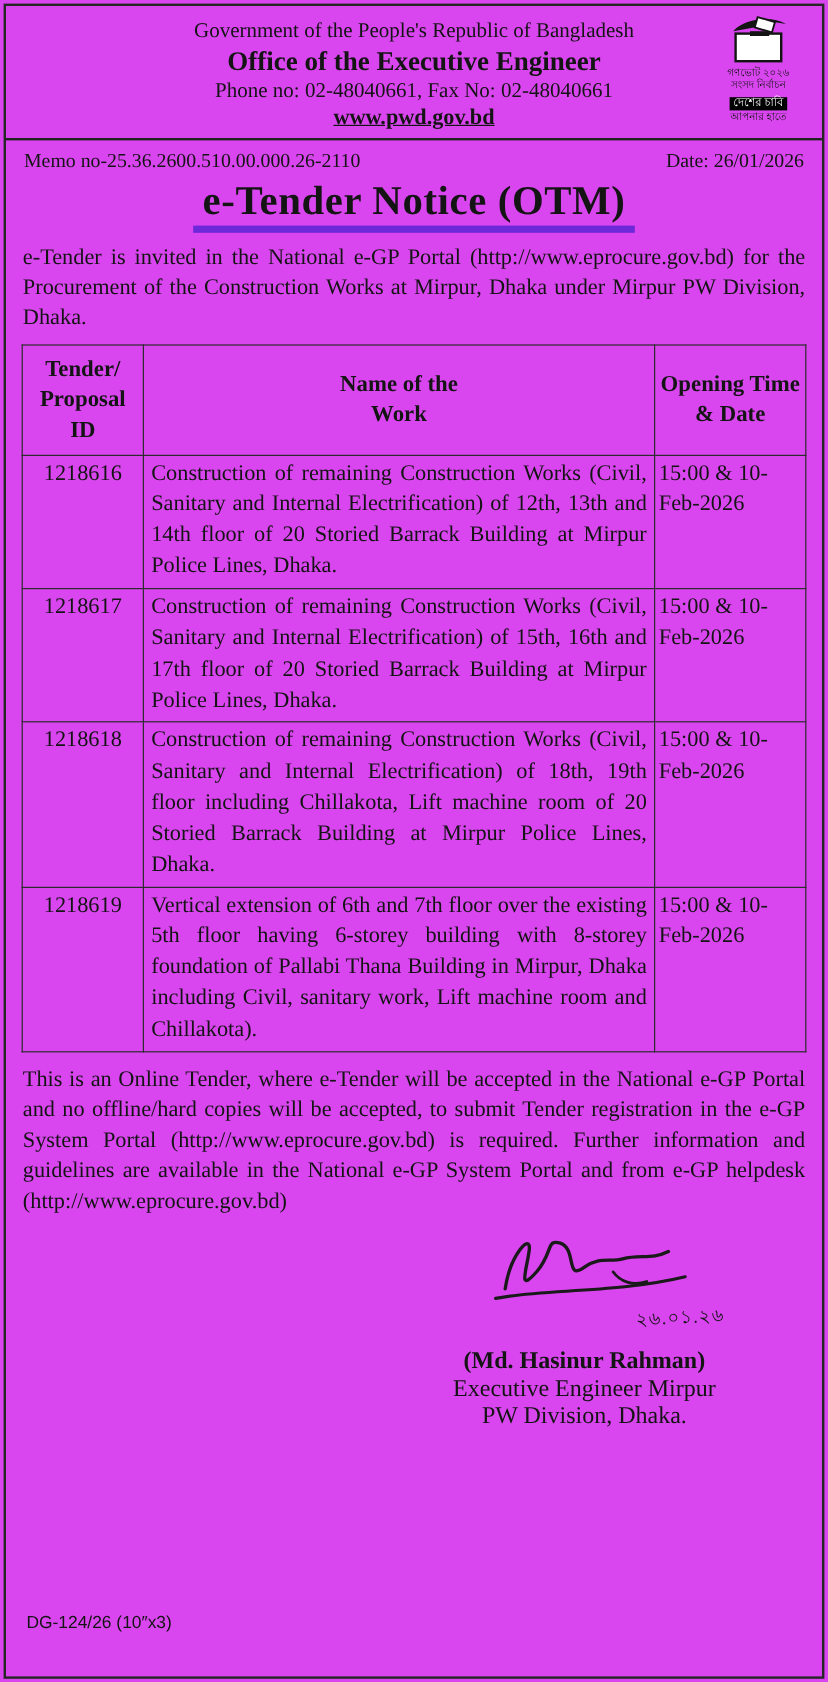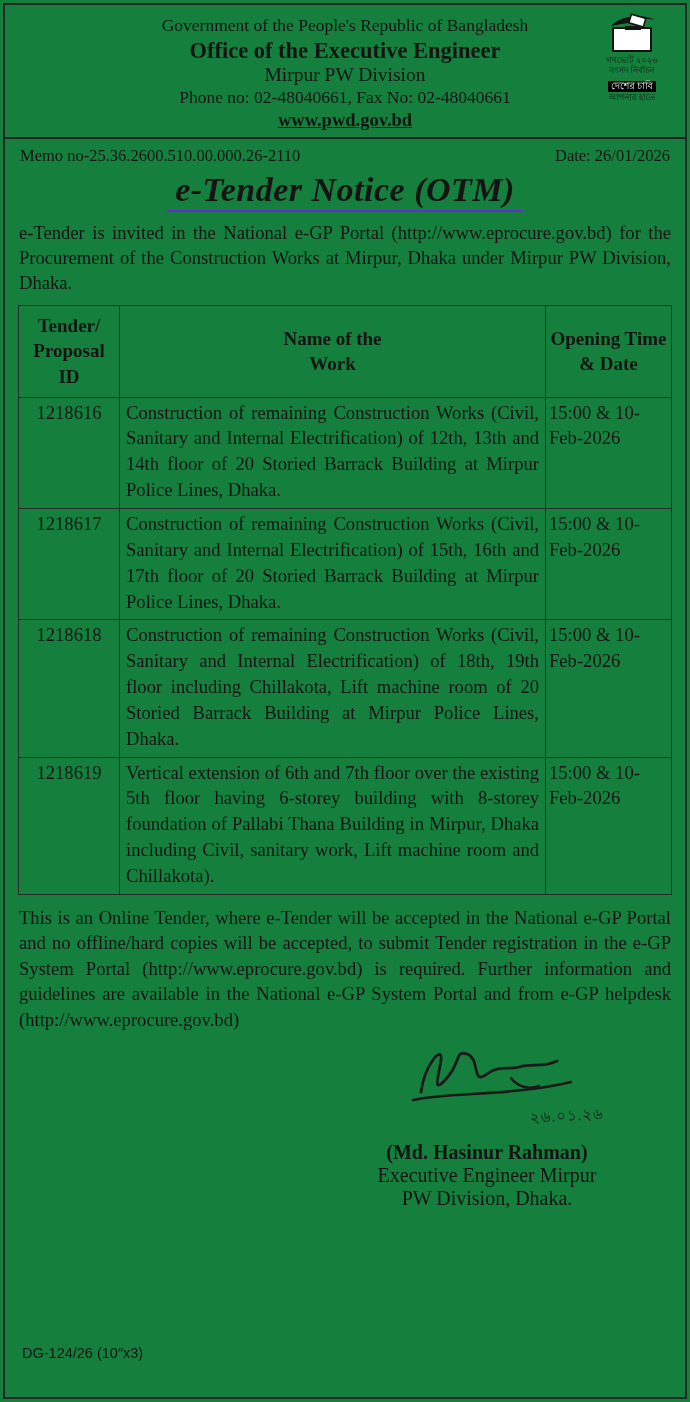--- a/index.html
+++ b/index.html
@@ -1,19 +1,19 @@
 <!DOCTYPE html>
 <html><head>
 <meta charset="utf-8">
 <style>
   * { margin:0; padding:0; box-sizing:border-box; }
   body { background:#ececec; }
   .page {
     width:690px; height:1402px; margin:0 auto; position:relative;
-    background:#15803d; color:#141414; overflow:hidden;
+    background:#d946ef; color:#141414; overflow:hidden;
     font-family:"Liberation Serif","DejaVu Serif",serif;
   }
   .frame { position:absolute; inset:3px; border:2px solid #262626; padding:8px 13px 0; }
 
   
   .doc-header { text-align:center; position:relative; padding-top:2px; }
   .h-gov    { font-size:17.5px; }
   .h-office { font-size:22.5px; font-weight:bold; margin-top:2px; }
   .h-div    { font-size:19.5px; }
   .h-addr   { font-size:19px; }
@@ -25,21 +25,21 @@
   .logo svg { display:block; margin:0 auto 1px; }
   .logo-line { font-size:8.5px; display:block; }
   .logo-line-inverse { background:#000; color:#fff; font-size:9.5px; padding:0 3px; display:inline-block; margin:1px 0; }
 
   .header-rule { border:none; border-top:2px solid #222; margin:6px -13px 0; }
 
   .memo-row { display:flex; justify-content:space-between; font-size:16.5px; margin:7px 2px 0; }
 
   .title-wrap { text-align:center; margin-top:5px; }
   .doc-title { display:inline-block; font-size:34px; font-weight:bold; letter-spacing:.5px;
-               border-bottom:2px solid #6d28d9; padding:0 8px 1px;font-style:italic; }
+               border-bottom:6px solid #6d28d9; padding:0 8px 1px; }
 
   .intro { font-size:18.6px; text-align:justify; line-height:1.34; margin:9px 1px 0; }
 
   
   table.tender { width:100%; border-collapse:collapse; margin-top:9px; }
   .tender th, .tender td { border:1.6px solid #2b2b2b; }
   .tender th { font-size:19px; font-weight:bold; text-align:center; vertical-align:middle; padding:7px 2px; line-height:1.35; }
   .tender td { font-size:18.6px; vertical-align:top; line-height:1.39; padding:2px 4px 5px; }
   .col-id   { width:101px; }
   .col-open { width:126px; }
@@ -63,21 +63,20 @@
 </style>
 </head>
 <body>
 
 <div class="page">
   <div class="frame">
 
     <div class="doc-header">
       <div class="h-gov">Government of the People's Republic of Bangladesh</div>
       <div class="h-office">Office of the Executive Engineer</div>
-      <div class="h-div">Mirpur PW Division</div>
       <div class="h-phone">Phone no: 02-48040661, Fax No: 02-48040661</div>
       <div class="h-web-wrap">
         <span class="h-web">www.pwd.gov.bd</span>
       </div>
 
       <div class="logo">
         <span>
           <svg width="58" height="42" viewBox="0 0 58 42" aria-hidden="true">
             <path d="M8,13 C18,2 40,0 52,7 C44,5 36,5 30,9 Z" fill="#141414"></path>
             <rect x="27" y="3" width="15" height="9" transform="rotate(16 34 7)" fill="#fff" stroke="#141414" stroke-width="1.6"></rect>

